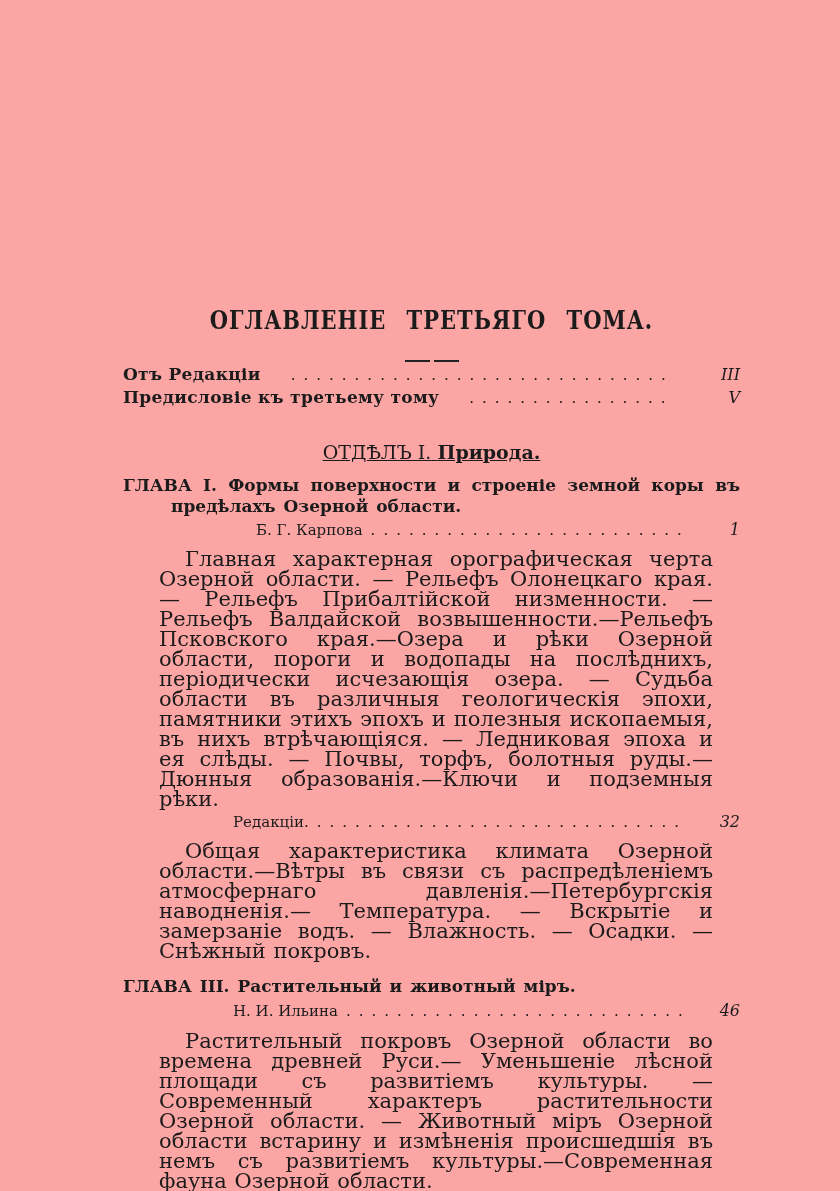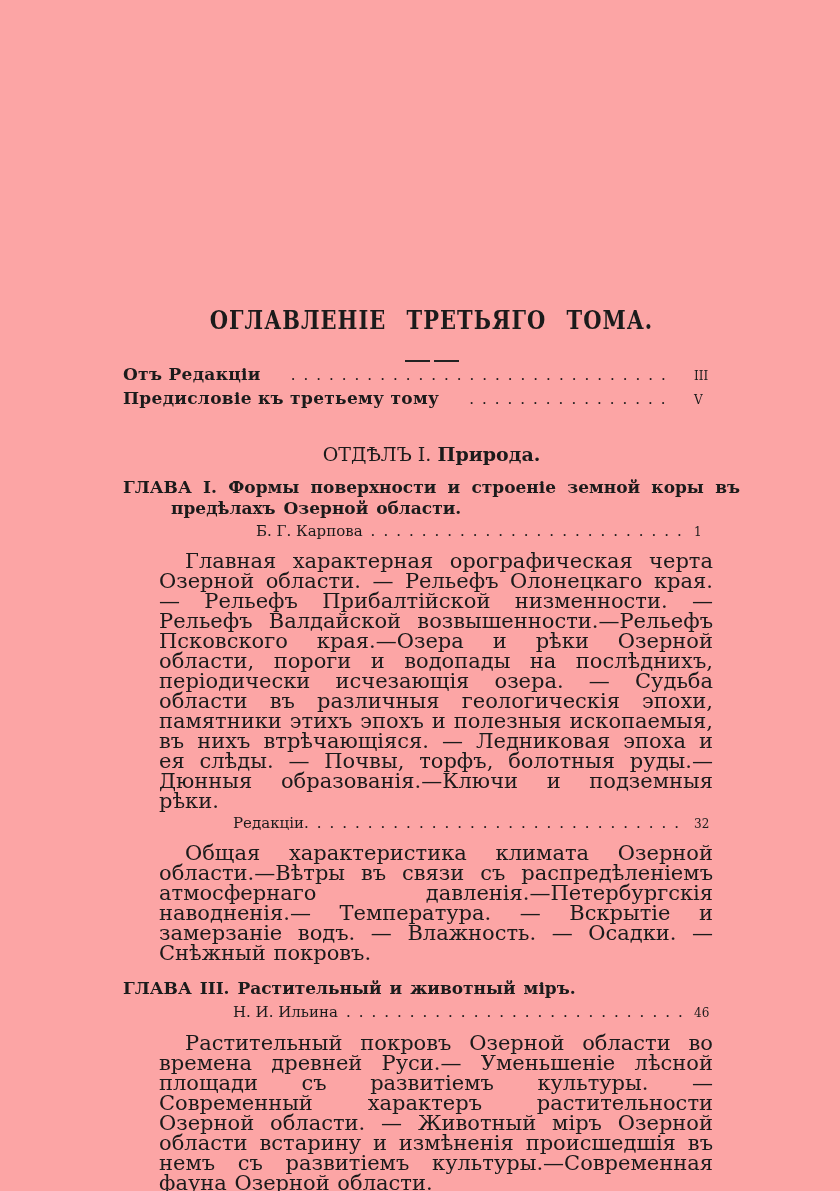--- a/index.html
+++ b/index.html
@@ -67,30 +67,32 @@
   .dots {
     flex: 1;
     overflow: hidden;
     white-space: nowrap;
     letter-spacing: 8px;
     font-size: 15px;
     margin: 0 6px 0 8px;
   }
   .page-num {
     width: 46px;
-    text-align: left;
-    font-size: 12px;
+    text-align: right;
+    font-size: 16px;
     white-space: nowrap;
+    font-style: italic;
   }
 
   .section-heading {
     margin-top: 31px;
     text-align: center;
     font-size: 19px;
     line-height: 24px;
+    text-decoration: underline;
   }
   .section-heading .section-name { font-weight: 700; }
 
   .chapter-heading {
     font-weight: 700;
     font-size: 17px;
     line-height: 21px;
     padding-left: 48px;
     text-indent: -48px;
     text-align: justify;

